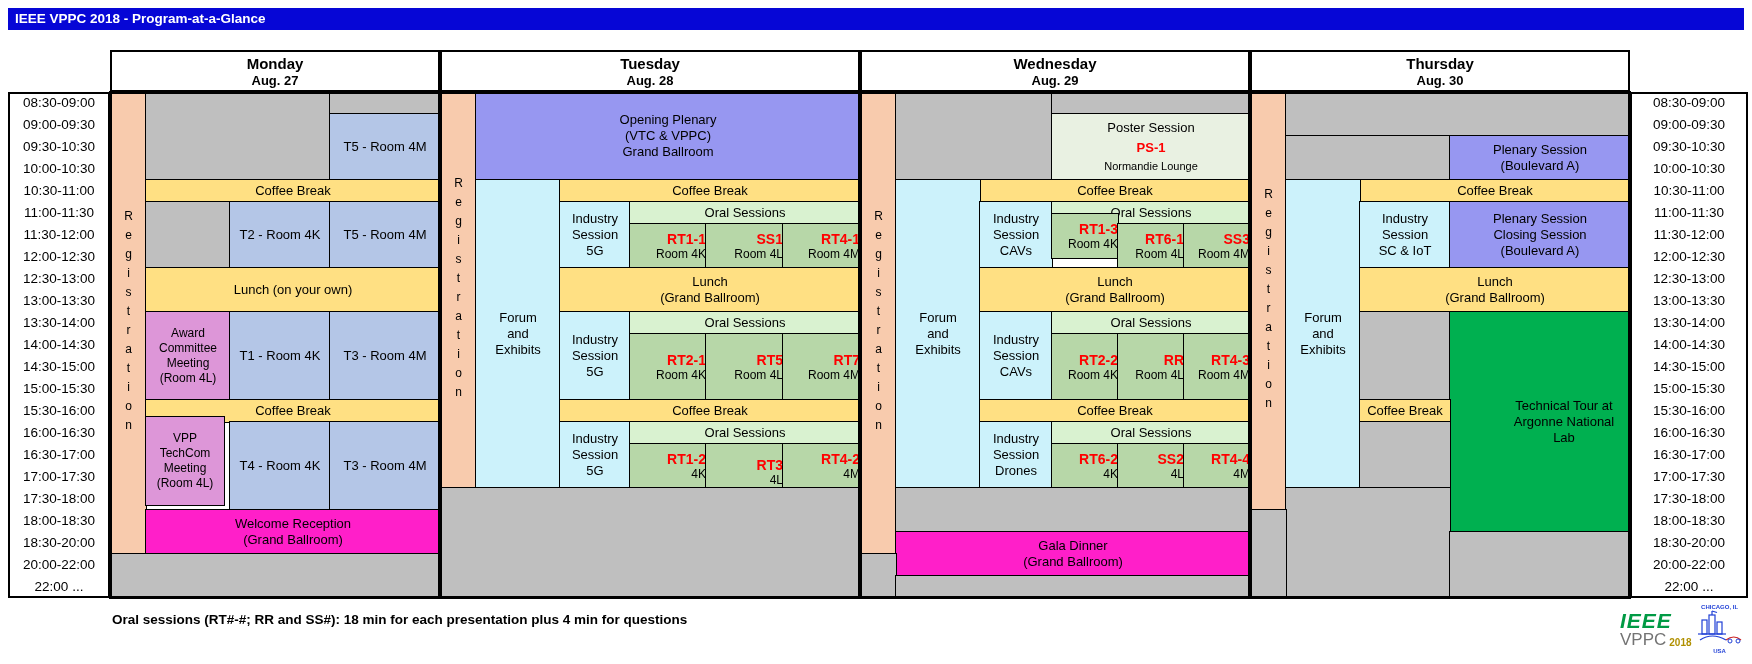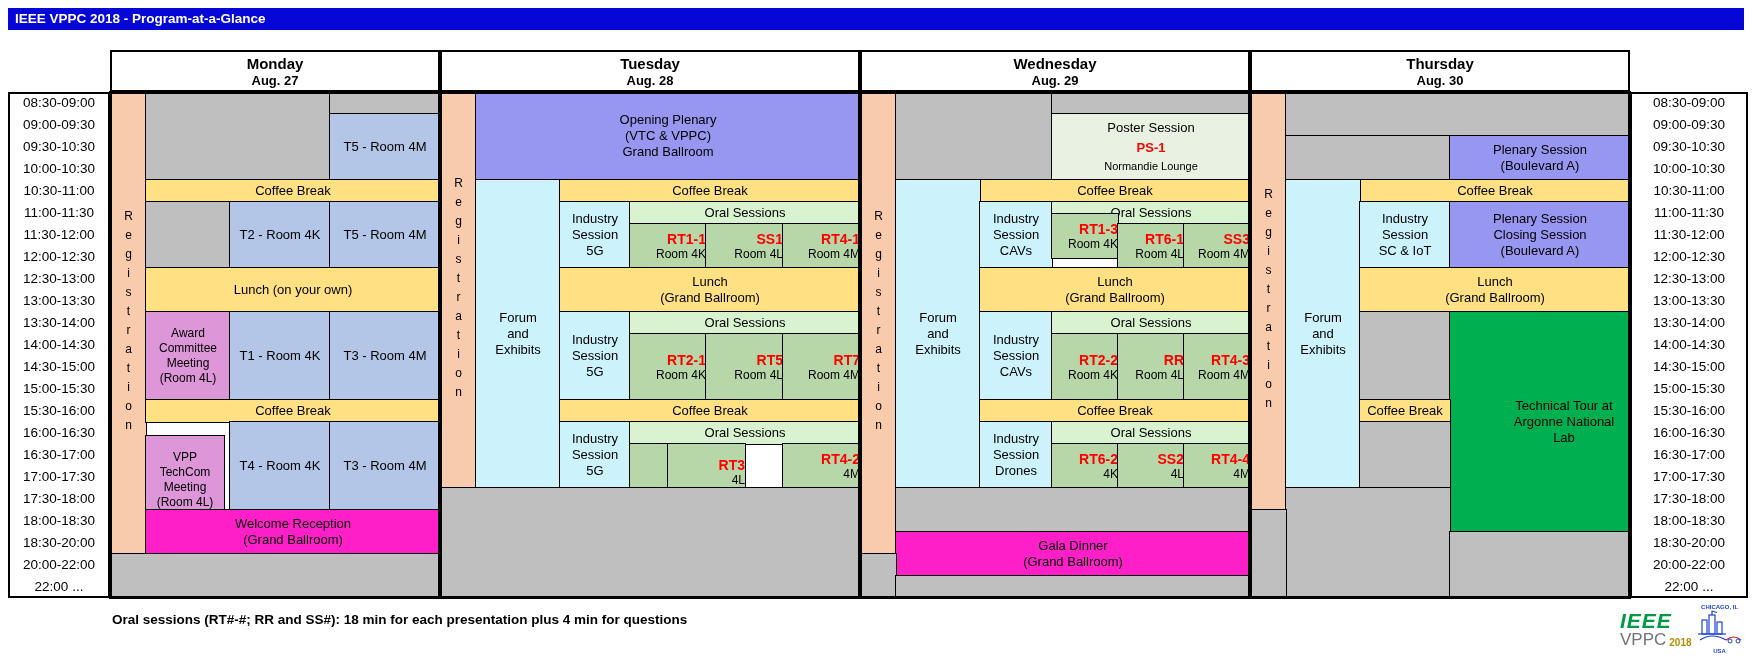--- a/index.html
+++ b/index.html
@@ -109,21 +109,21 @@
 <div class="cell bg-blue" style="left:230px;top:202px;width:100px;height:66px">T2 - Room 4K</div>
 <div class="cell bg-blue" style="left:330px;top:202px;width:110px;height:66px">T5 - Room 4M</div>
 <div class="cell bg-yellow" style="left:146px;top:268px;width:294px;height:44px">Lunch (on your own)</div>
 <div class="cell bg-plum small" style="left:146px;top:312px;width:84px;height:88px">Award
 Committee
 Meeting
 (Room 4L)</div>
 <div class="cell bg-blue" style="left:230px;top:312px;width:100px;height:88px">T1 - Room 4K</div>
 <div class="cell bg-blue" style="left:330px;top:312px;width:110px;height:88px">T3 - Room 4M</div>
 <div class="cell bg-yellow" style="left:146px;top:400px;width:294px;height:22px">Coffee Break</div>
-<div class="cell bg-plum small" style="left:146px;top:436px;width:78px;height:88px">VPP
+<div class="cell bg-plum small" style="left:146px;top:417px;width:78px;height:88px">VPP
 TechCom
 Meeting
 (Room 4L)</div>
 <div class="cell bg-blue" style="left:230px;top:422px;width:100px;height:88px">T4 - Room 4K</div>
 <div class="cell bg-blue" style="left:330px;top:422px;width:110px;height:88px">T3 - Room 4M</div>
 <div class="cell bg-magenta" style="left:146px;top:510px;width:294px;height:44px">Welcome Reception
 (Grand Ballroom)</div>
 <div class="cell bg-grey" style="left:110px;top:554px;width:330px;height:44px"></div>
 
 <div class="cell bg-peach vreg" style="left:440px;top:92px;width:36px;height:396px">Registration</div>
@@ -170,21 +170,21 @@
 </div>
 <div class="cell bg-yellow" style="left:560px;top:400px;width:300px;height:22px">Coffee Break</div>
 <div class="cell bg-cyan" style="left:560px;top:422px;width:70px;height:66px">Industry
 Session
 5G</div>
 <div class="cell bg-oralhdr" style="left:630px;top:422px;width:230px;height:22px">Oral Sessions</div>
 <div class="cell bg-oralcell" style="left:630px;top:444px;width:76px;height:44px">
   <span class="ocode">RT1-2</span>
   <span class="oroom">4K</span>
 </div>
-<div class="cell bg-oralcell" style="left:668px;top:444px;width:77px;height:56px">
+<div class="cell bg-oralcell" style="left:706px;top:444px;width:77px;height:56px">
   <span class="ocode">RT3</span>
   <span class="oroom">4L</span>
 </div>
 <div class="cell bg-oralcell" style="left:783px;top:444px;width:77px;height:44px">
   <span class="ocode">RT4-2</span>
   <span class="oroom">4M</span>
 </div>
 <div class="cell bg-grey" style="left:440px;top:488px;width:420px;height:110px"></div>
 
 <div class="cell bg-peach vreg" style="left:860px;top:92px;width:36px;height:462px">Registration</div>

